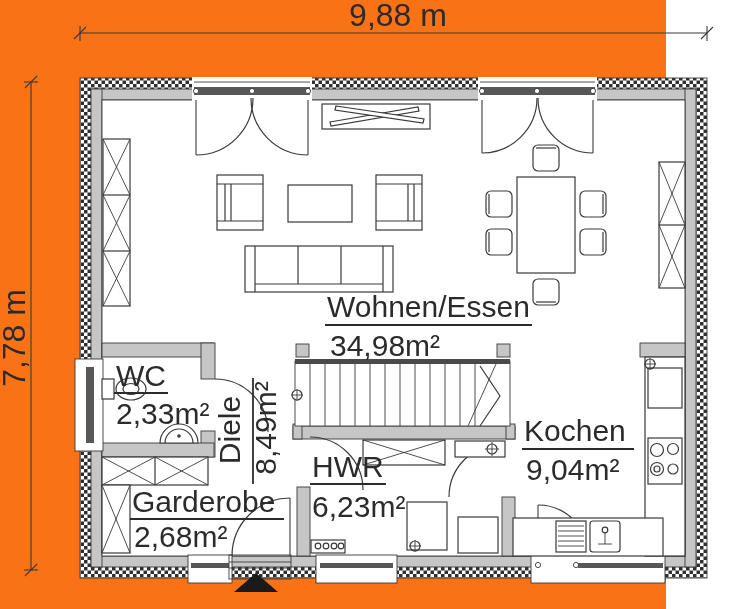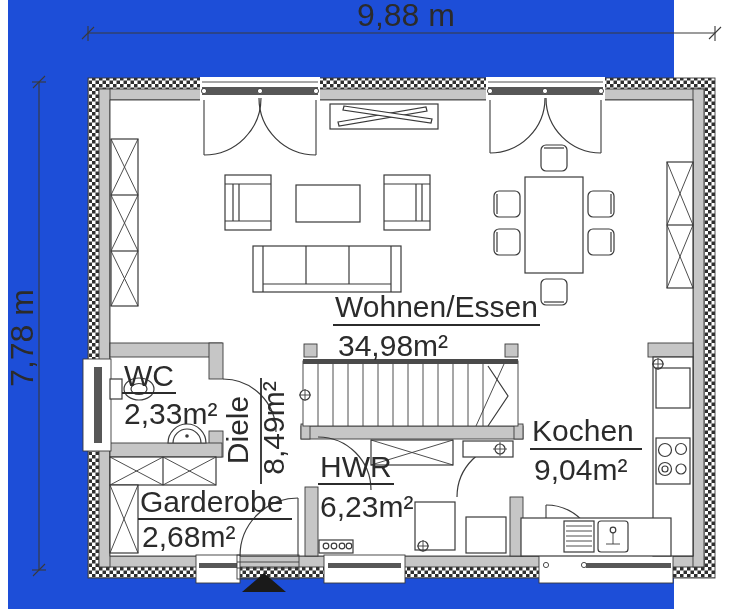--- a/index.html
+++ b/index.html
@@ -1,16 +1,16 @@
 <!DOCTYPE html>
 <html><head>
 <meta charset="utf-8">
 <style>
   html,body{margin:0;padding:0;background:#ffffff;}
-  .stage{width:666px;height:609px;background:#1d4ed8;position:relative;font-family:"Liberation Sans",sans-serif;margin-left:8px;}
+  .stage{width:666px;height:609px;background:#f97316;position:relative;font-family:"Liberation Sans",sans-serif;}
   svg{display:block;}
   text{font-family:"Liberation Sans",sans-serif;fill:#2b2b2b;}
   .rl{font-size:30px;}
   .dl{font-size:32px;}
   .w{fill:#c6c6c6;stroke:#3a3a3a;stroke-width:0.9;}
   .wh{fill:#ffffff;stroke:#3a3a3a;stroke-width:0.9;}
   .fn{fill:#ffffff;stroke:#3a3a3a;stroke-width:1.2;}
   .fno{fill:none;stroke:#3a3a3a;stroke-width:1.2;}
   .ln{fill:none;stroke:#3a3a3a;stroke-width:1.1;}
   .thin{fill:none;stroke:#3a3a3a;stroke-width:0.9;}

